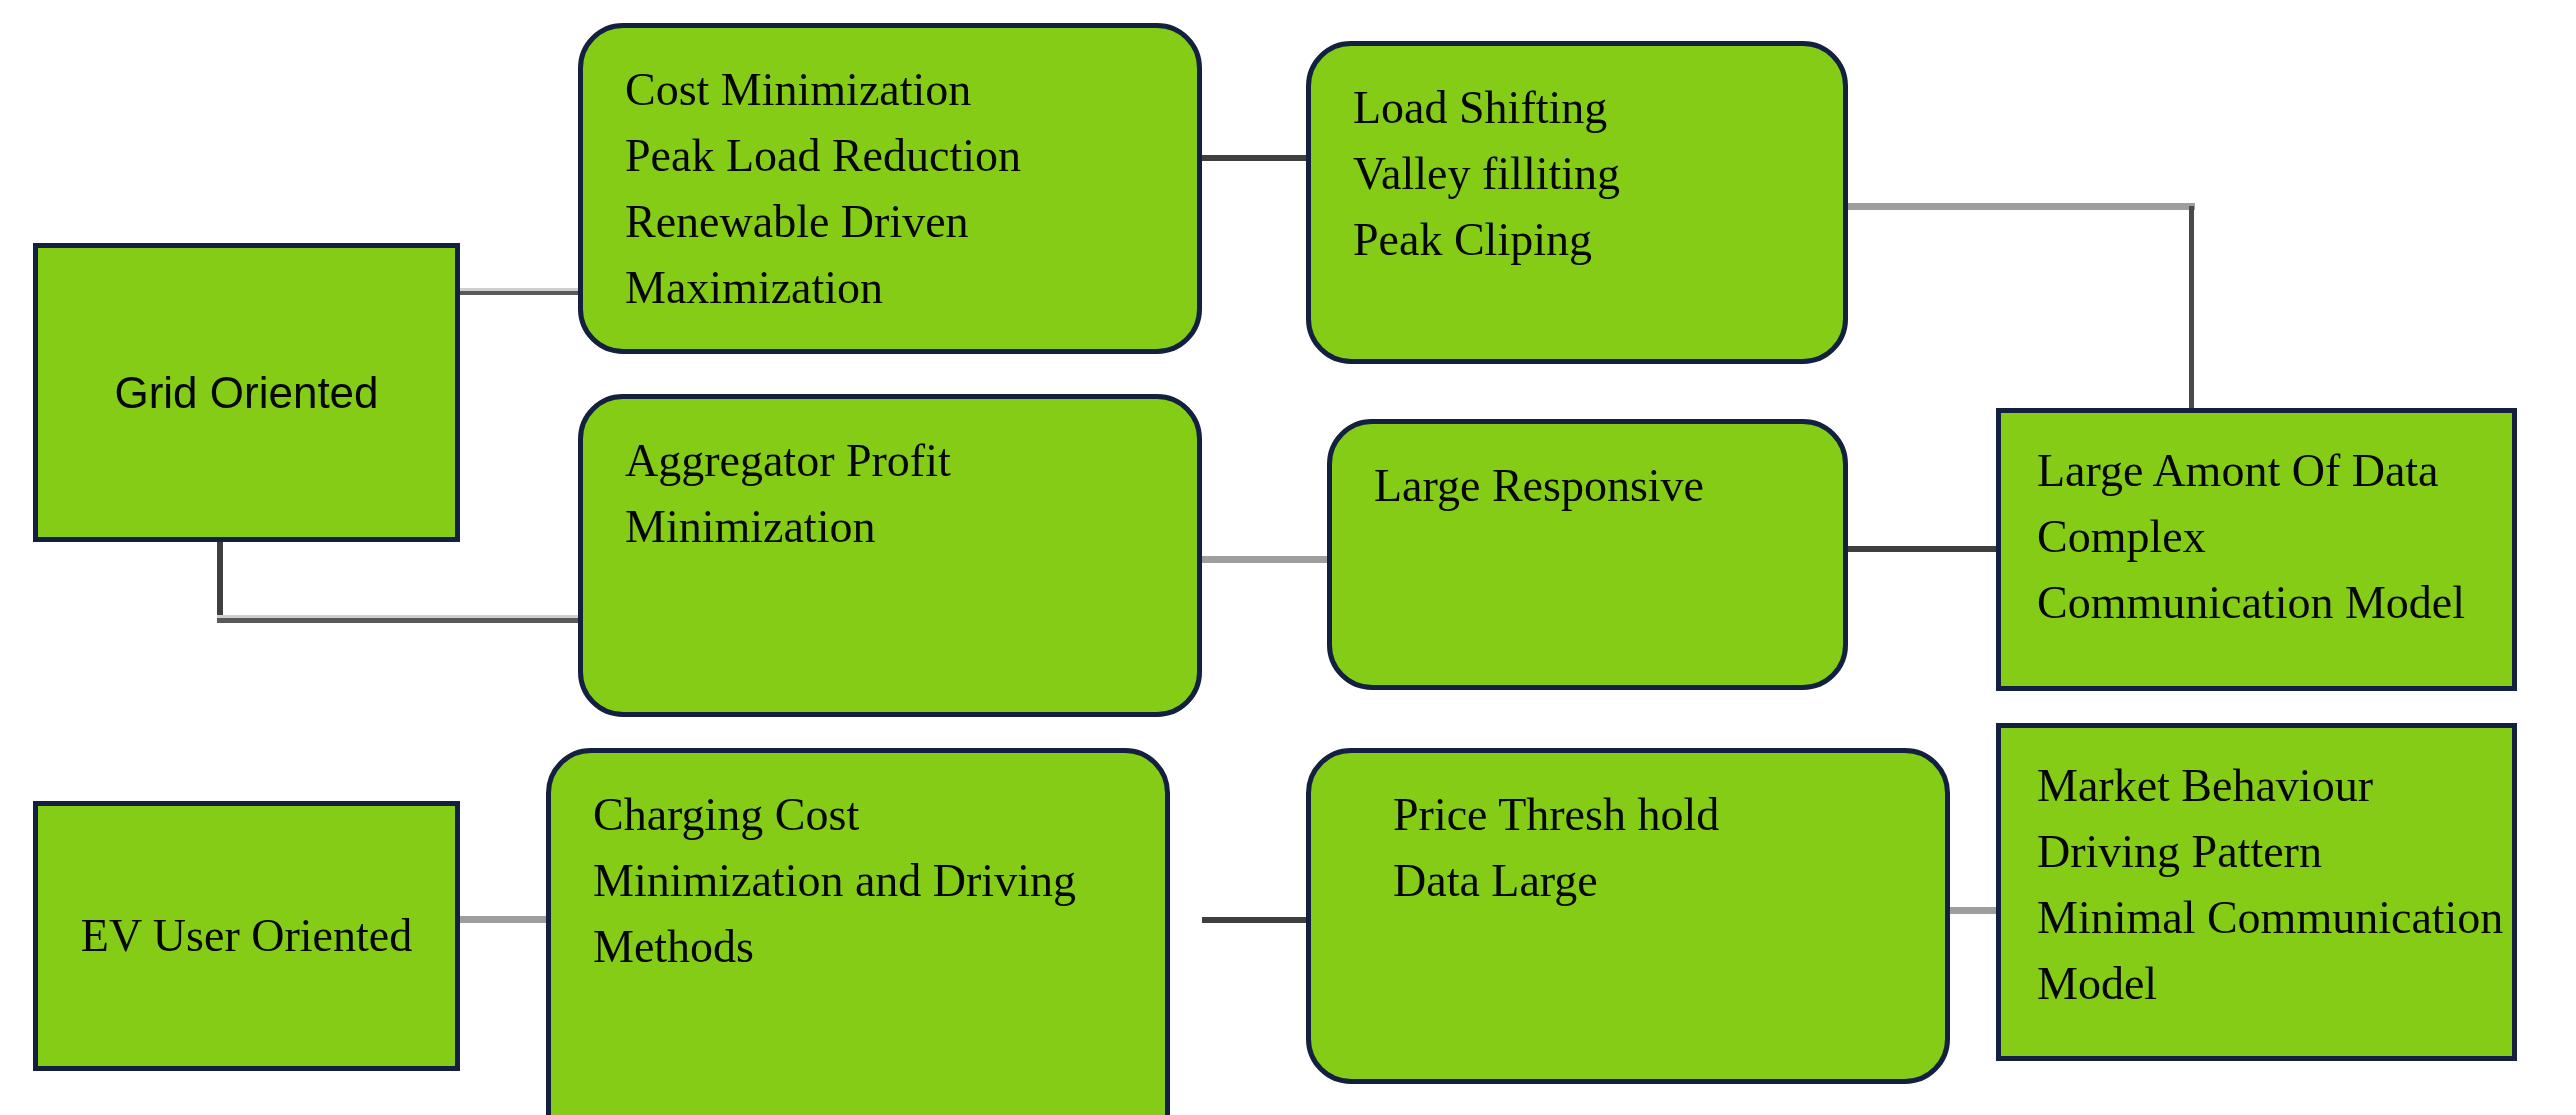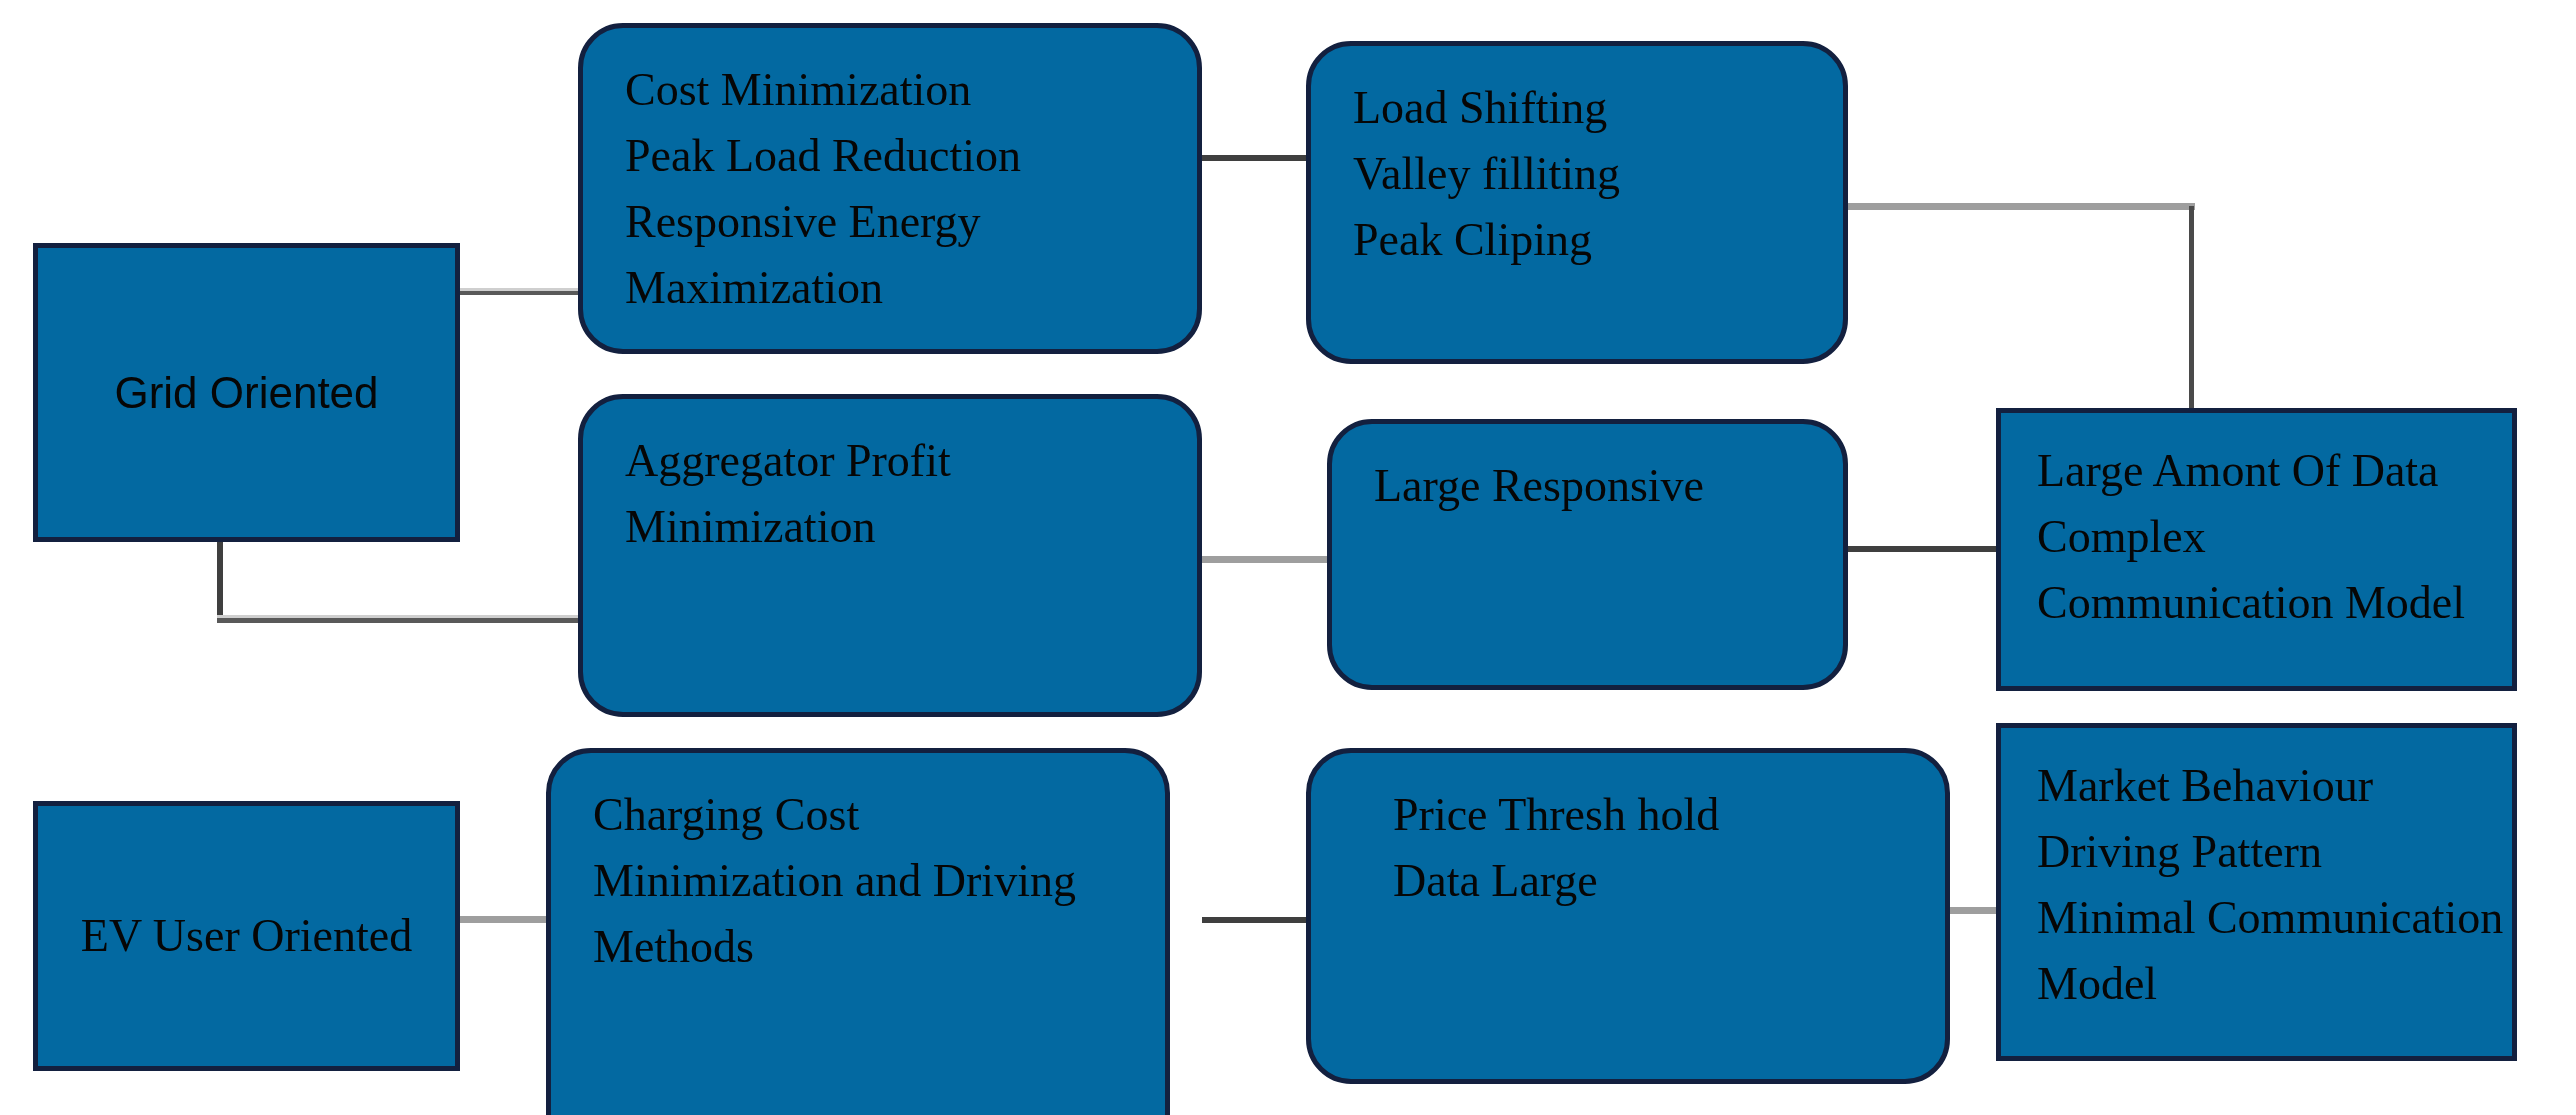--- a/index.html
+++ b/index.html
@@ -6,21 +6,21 @@
   body { width: 2576px; height: 1115px; position: relative; overflow: hidden; }
 
   .canvas {
     position: absolute; left: 0; top: 0; width: 2576px; height: 1115px;
     background: #ffffff;
   }
 
   .node {
     position: absolute;
     box-sizing: border-box;
-    background: #0369a1;
+    background: #84cc16;
     border: 5.8px solid #13203f;
     color: #060606;
     font-family: "Liberation Serif", "DejaVu Serif", serif;
     font-size: 46px;
     line-height: 66px;
   }
   .node.rounded { border-radius: 45px; }
   .node.rect    { border-radius: 0; border-width: 5.1px; }
 
   .node .text-block { padding: 29px 42px 0 42px; }
@@ -90,21 +90,21 @@
   </div>
 
   <div class="node rect centered" id="node-ev">
     <div class="line">EV User Oriented</div>
   </div>
 
   <div class="node rounded" id="node-cost">
     <div class="text-block">
       <div class="line">Cost Minimization</div>
       <div class="line">Peak Load Reduction</div>
-      <div class="line">Responsive Energy</div>
+      <div class="line">Renewable Driven</div>
       <div class="line">Maximization</div>
     </div>
   </div>
 
   <div class="node rounded" id="node-agg">
     <div class="text-block">
       <div class="line">Aggregator Profit</div>
       <div class="line">Minimization</div>
     </div>
   </div>

